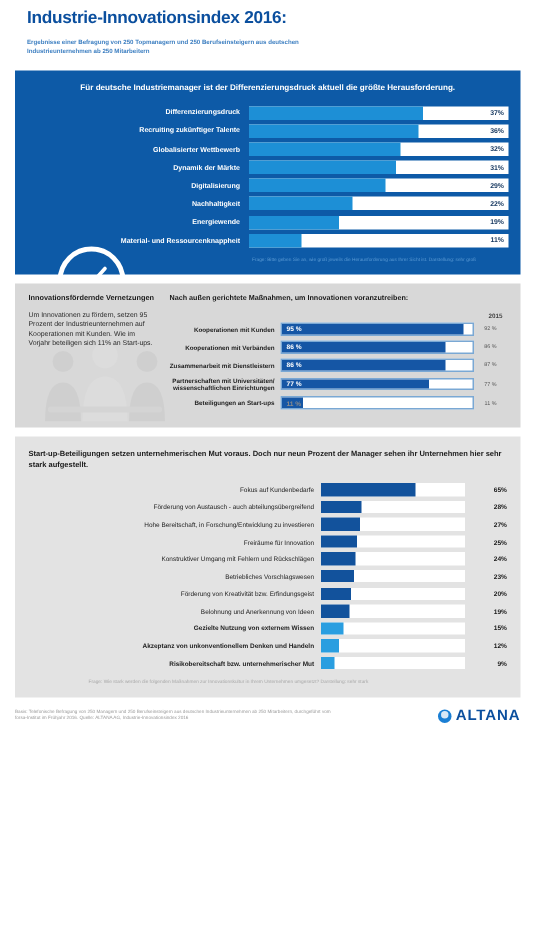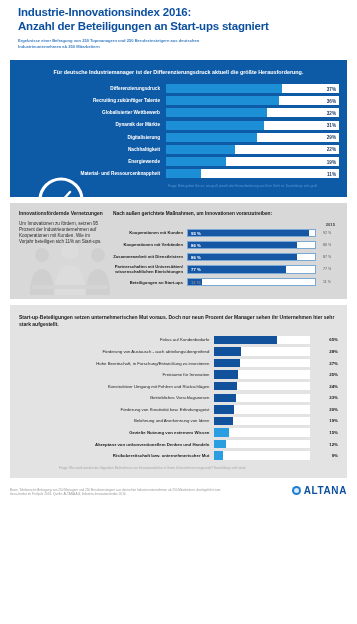--- a/index.html
+++ b/index.html
@@ -225,21 +225,21 @@
     padding-left:40px;
     color:#a8a8a8;
     font-size:3.2px;
     line-height:4.3px;
   }
 
   
   .footer {
     margin:7px 10px 0 10px;
     display:flex;
-    align-items:flex-end;
+    align-items:flex-start;
     justify-content:space-between;
   }
   .footer .src {
     font-size:3.1px;
     line-height:4.3px;
     color:#9a9a9a;
     max-width:215px;
   }
   .logo {
     display:flex;
@@ -266,21 +266,20 @@
     color:#0b4f9e;
     letter-spacing:0.6px;
   }
 </style>
 </head>
 <body>
 
 <div class="header">
   <div class="title">
     <div>Industrie-Innovationsindex 2016:</div>
-    <div>Anzahl der Beteiligungen an Start-ups stagniert</div>
   </div>
   <div class="subtitle">Ergebnisse einer Befragung von 250 Topmanagern und 250 Berufseinsteigern aus deutschen Industrieunternehmen ab 250 Mitarbeitern</div>
 </div>
 
 <div class="panel-blue" style="position:relative;">
   <div class="headline">Für deutsche Industriemanager ist der Differenzierungsdruck aktuell die größte Herausforderung.</div>
 
   <svg class="gauge-wrap" viewBox="0 0 62 78">
     <circle cx="31" cy="30" r="21" fill="none" stroke="#ffffff" stroke-width="3.2"></circle>
     <path d="M20 36 A13 13 0 0 1 42 36" fill="none" stroke="#ffffff" stroke-width="2.4"></path>

